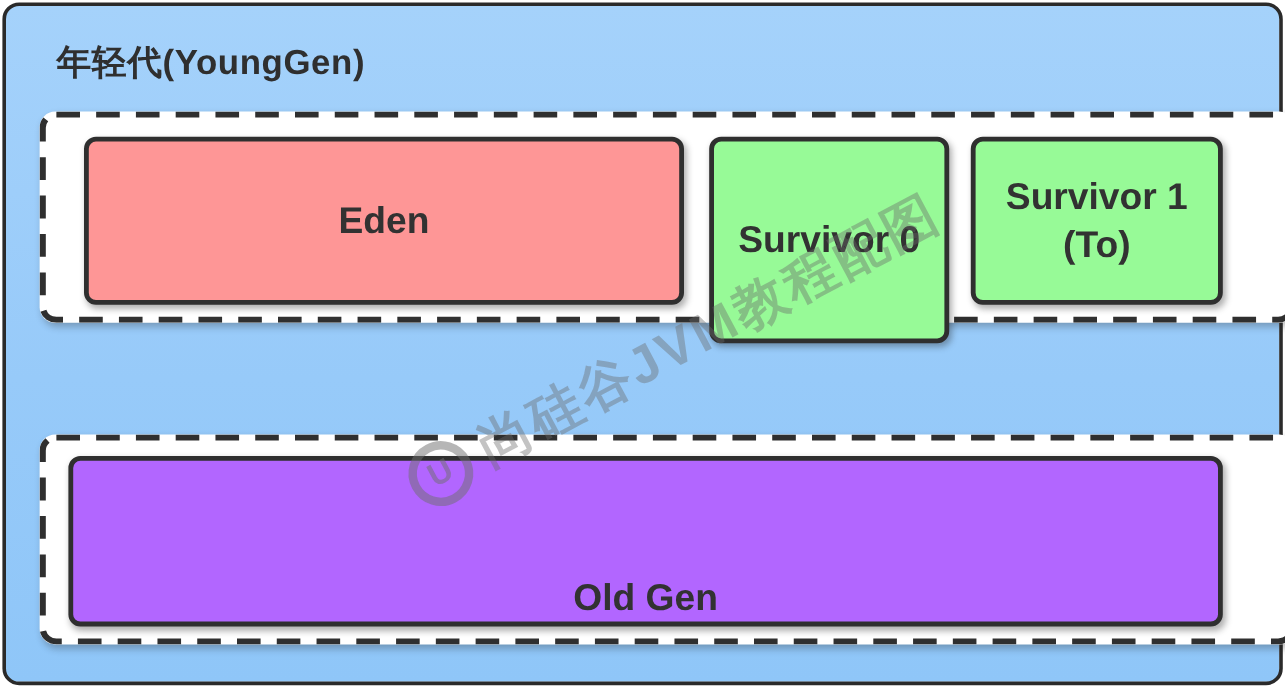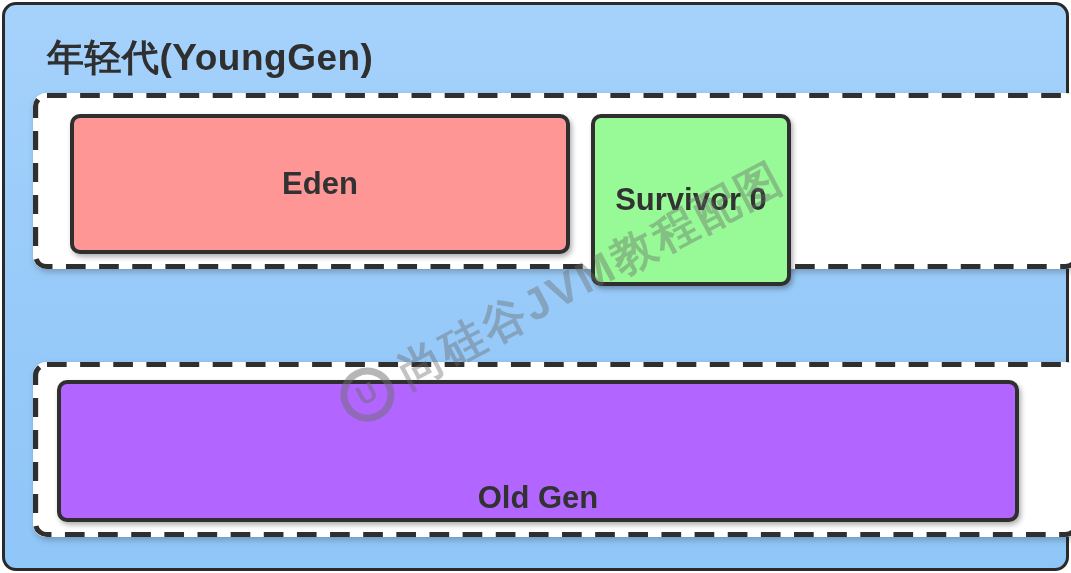--- a/index.html
+++ b/index.html
@@ -18,21 +18,21 @@
   .panel {
     position: absolute;
     left: 2px; top: 2px; right: 2px; bottom: 2px;
     box-sizing: border-box;
     border: 3px solid #2a2a2a;
     border-radius: 14px;
     background: linear-gradient(180deg, #a5d2fb 0%, #97caf9 55%, #8fc6f8 100%);
   }
   .section-title {
     position: absolute;
-    font-size: 37px;
+    font-size: 29px;
     font-weight: bold;
     color: #2f2f2f;
     white-space: nowrap;
     letter-spacing: 0.5px;
   }
   .title-yg { left: 42px; top: 28px; }
   .title-og { left: 42px; top: 301px; }
 
   .dashed-box {
     position: absolute;
@@ -115,20 +115,24 @@
       </svg>
 
       <div class="region region-eden" style="background: rgb(254, 150, 150);">
         <span>Eden</span>
       </div>
 
       <div class="region region-s0" style="background: rgb(151, 250, 151);">
         <span>Survivor 0</span>
       </div>
 
+      <div class="region region-s1" style="background: rgb(151, 250, 151);">
+        <span>Survivor 1</span>
+        <span>(To)</span>
+      </div>
     </div>
 
 
     <div class="dashed-box box-og">
       <svg class="dash-svg" viewBox="0 0 1010 175" preserveAspectRatio="none" aria-hidden="true">
         <rect x="2.5" y="2.5" width="1005" height="170" rx="11" fill="none" stroke="#2f2f2f" stroke-width="5" stroke-dasharray="19 13"></rect>
       </svg>
 
       <div class="region region-old" style="background: rgb(178, 102, 255);">
         <span>Old Gen</span>

